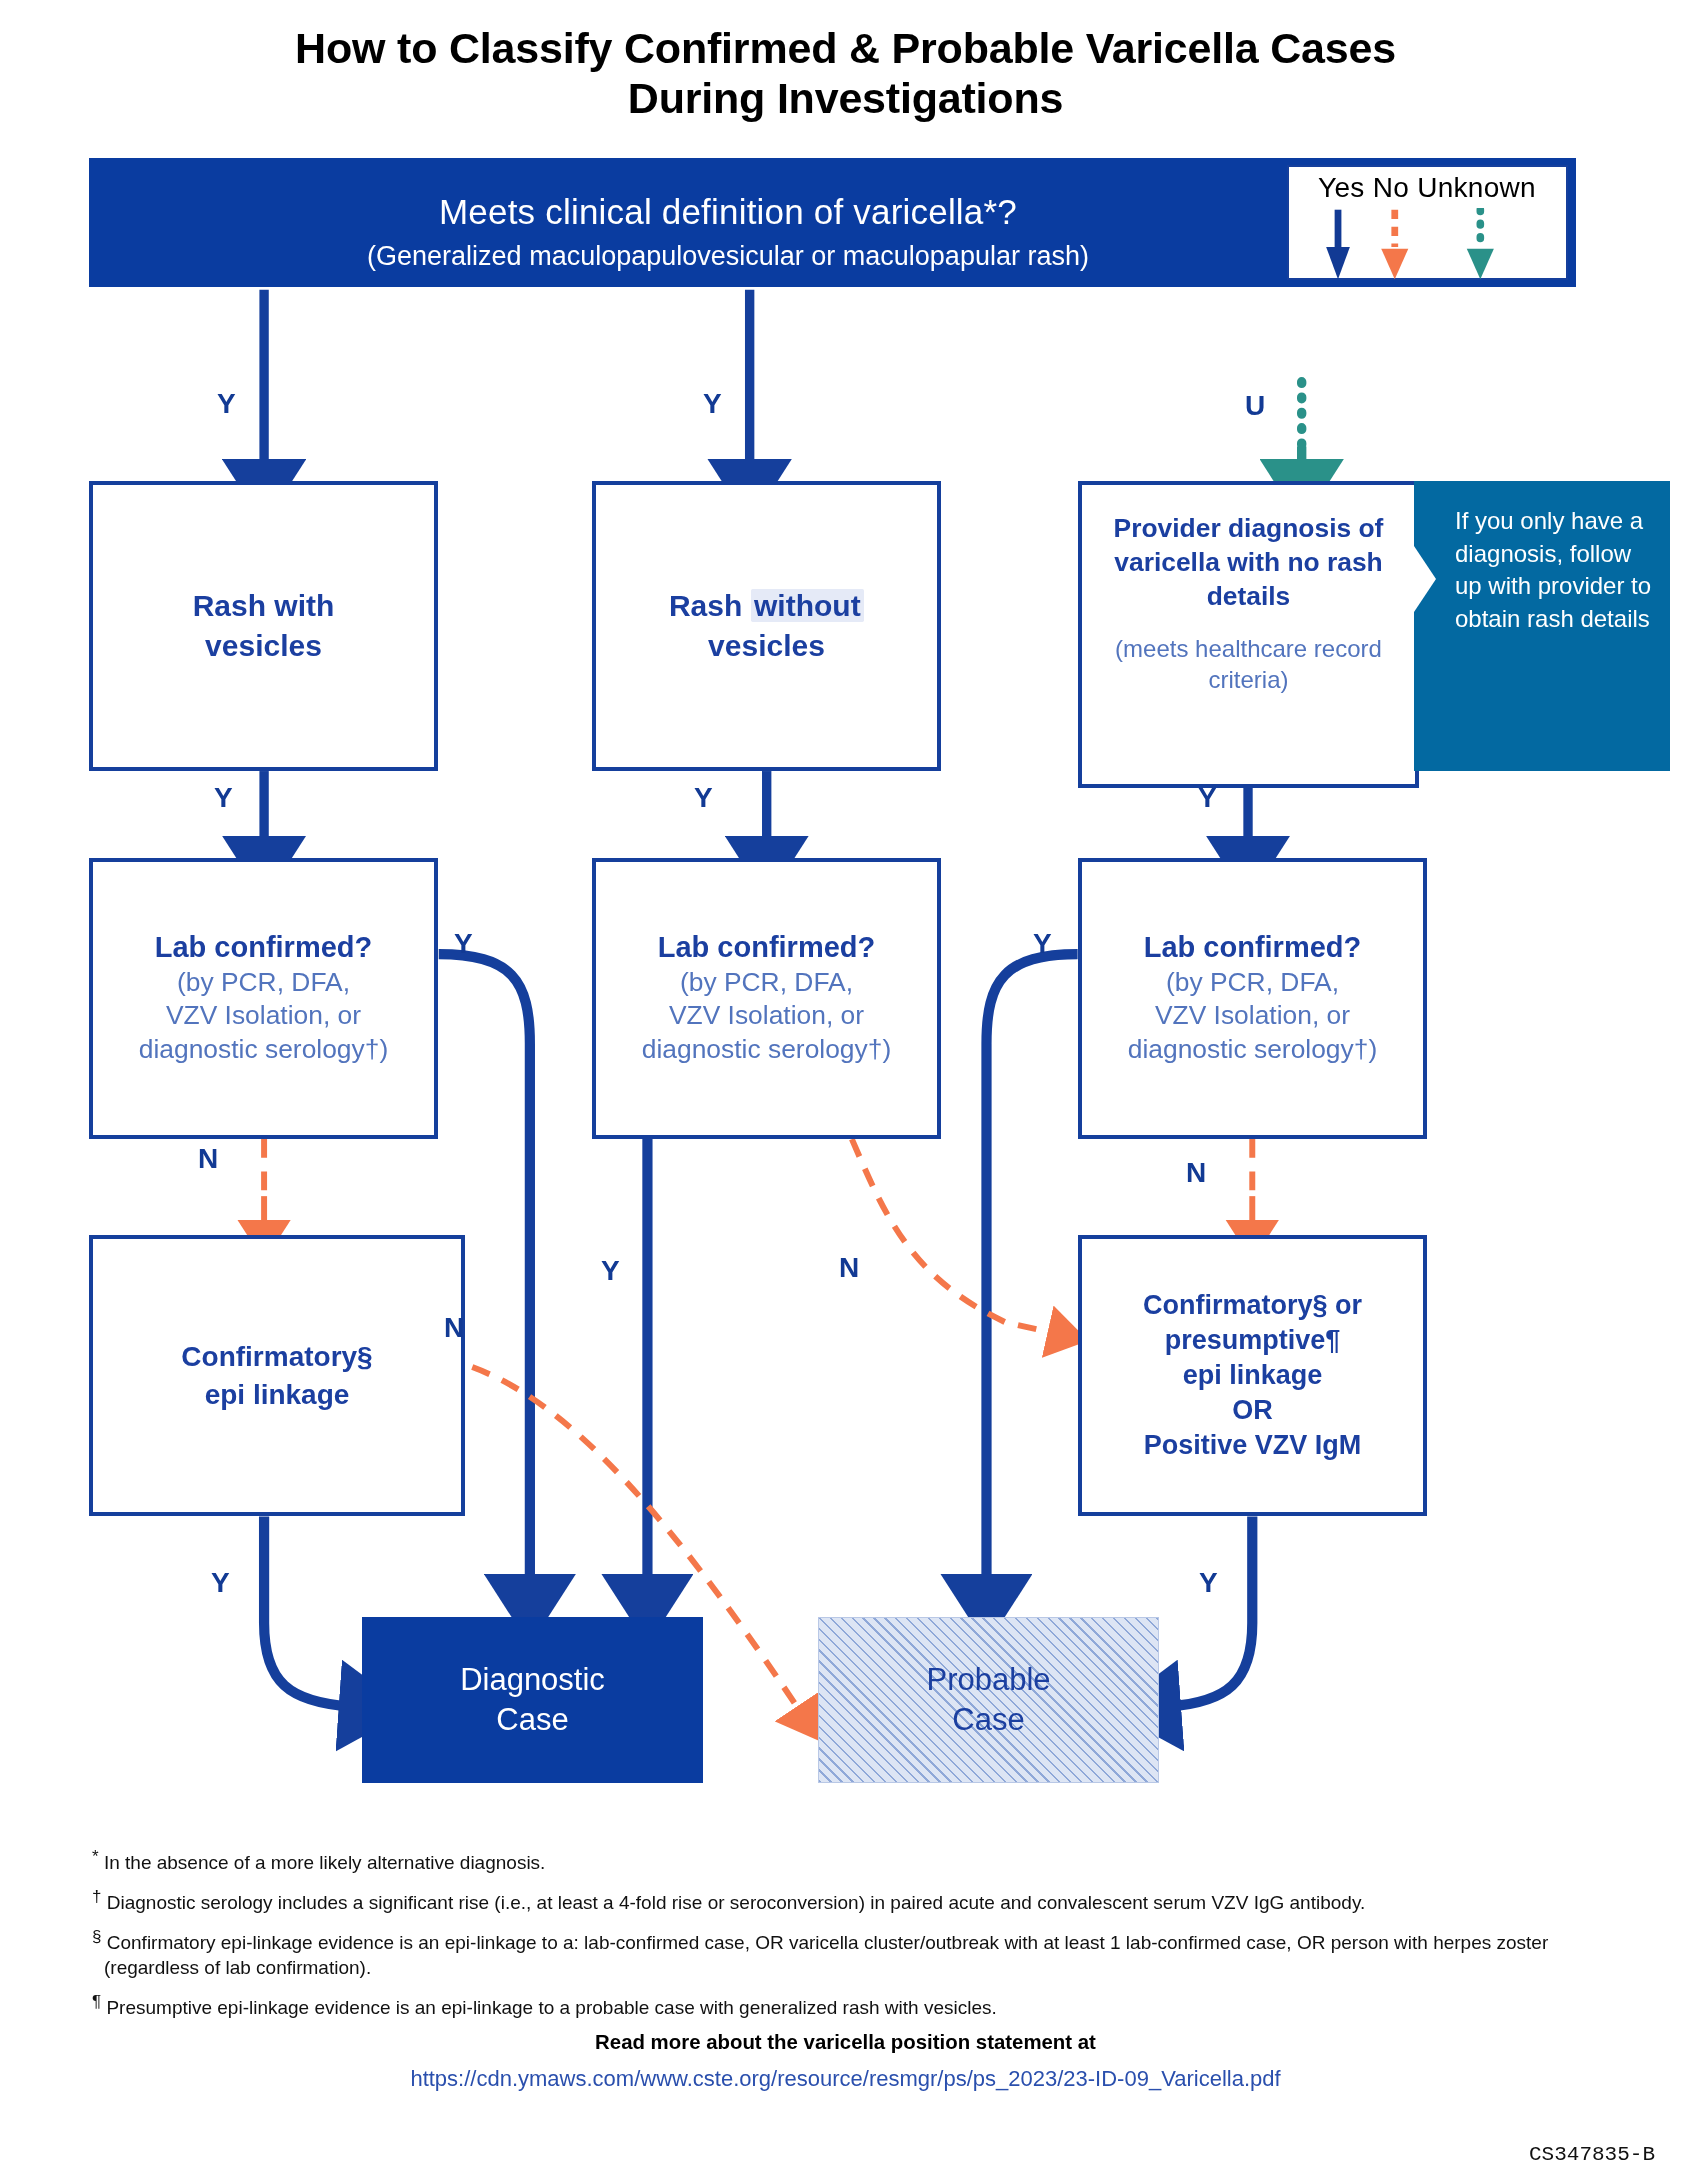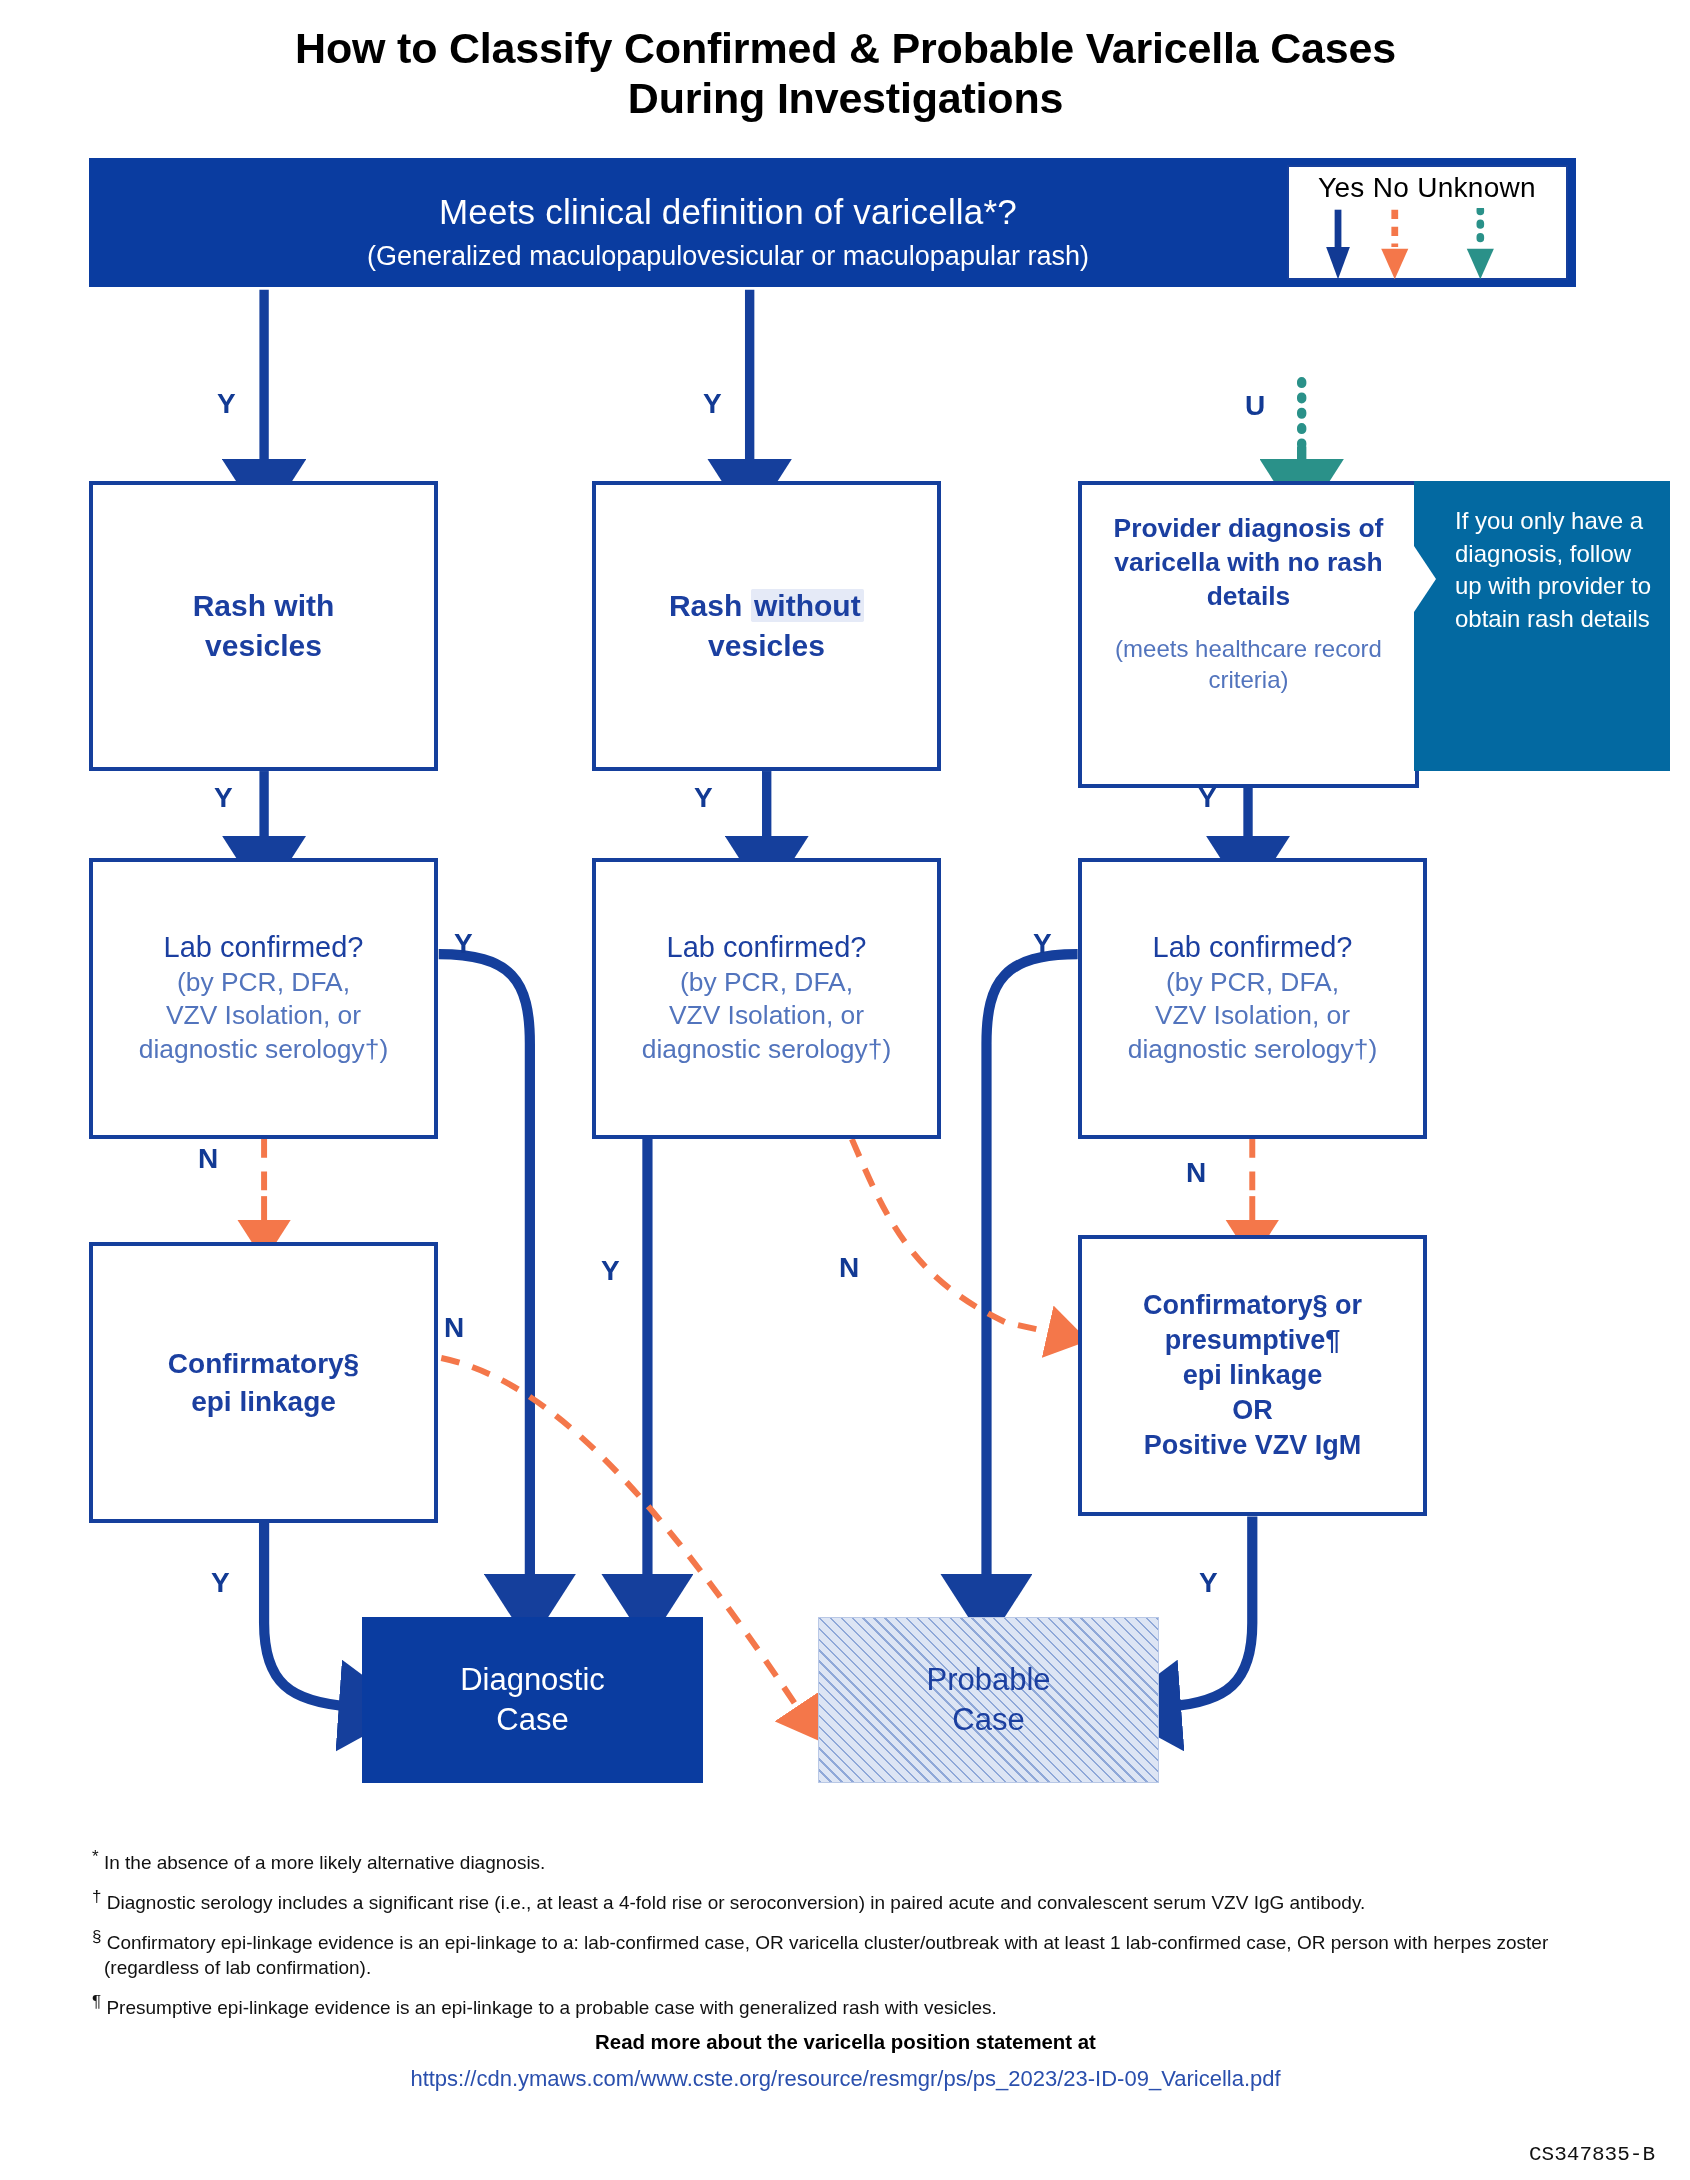--- a/index.html
+++ b/index.html
@@ -58,25 +58,25 @@
   .callout{position:absolute;left:1414px;top:481px;width:256px;height:290px;
            background:#0369a1;color:#fff;box-sizing:border-box;
            padding:24px 15.3px 0 41px;font-size:24px;line-height:1.36;}
   .callout-notch{position:absolute;left:1402px;top:528px;width:0;height:0;
            border-top:51px solid transparent;border-bottom:51px solid transparent;
            border-left:34px solid #fff;}
 
   
   .b-lab{width:349px;height:281px;top:858px;align-items:center;justify-content:center;}
   .b-lab1{left:89px;} .b-lab2{left:592px;} .b-lab3{left:1078px;}
-  .b-lab .t{font-size:29px;font-weight:normal;margin-bottom:1.7px;}
+  .b-lab .t{font-size:29px;font-weight:bold;margin-bottom:1.7px;}
   .b-lab .sub{font-size:26.4px;color:#5274bd;line-height:1.27;}
 
   
-  .b-epi{left:89px;top:1235px;width:349px;height:281px;margin-top:7px;}
+  .b-epi{left:89px;top:1235px;width:376px;height:281px;}
   .b-epi .t{font-size:28px;font-weight:bold;line-height:1.35;}
   .b-conf-pres{left:1078px;top:1235px;width:349px;height:281px;}
   .b-conf-pres .t{font-size:27px;font-weight:bold;line-height:1.30;}
 
   
   .t-conf{position:absolute;left:362px;top:1617px;width:341px;height:166px;
           background:#0a3ca0;color:#fff;display:flex;align-items:center;
           justify-content:center;text-align:center;font-size:31px;line-height:1.3;
           box-sizing:border-box;}
   .t-prob{position:absolute;left:818px;top:1617px;width:341px;height:166px;

